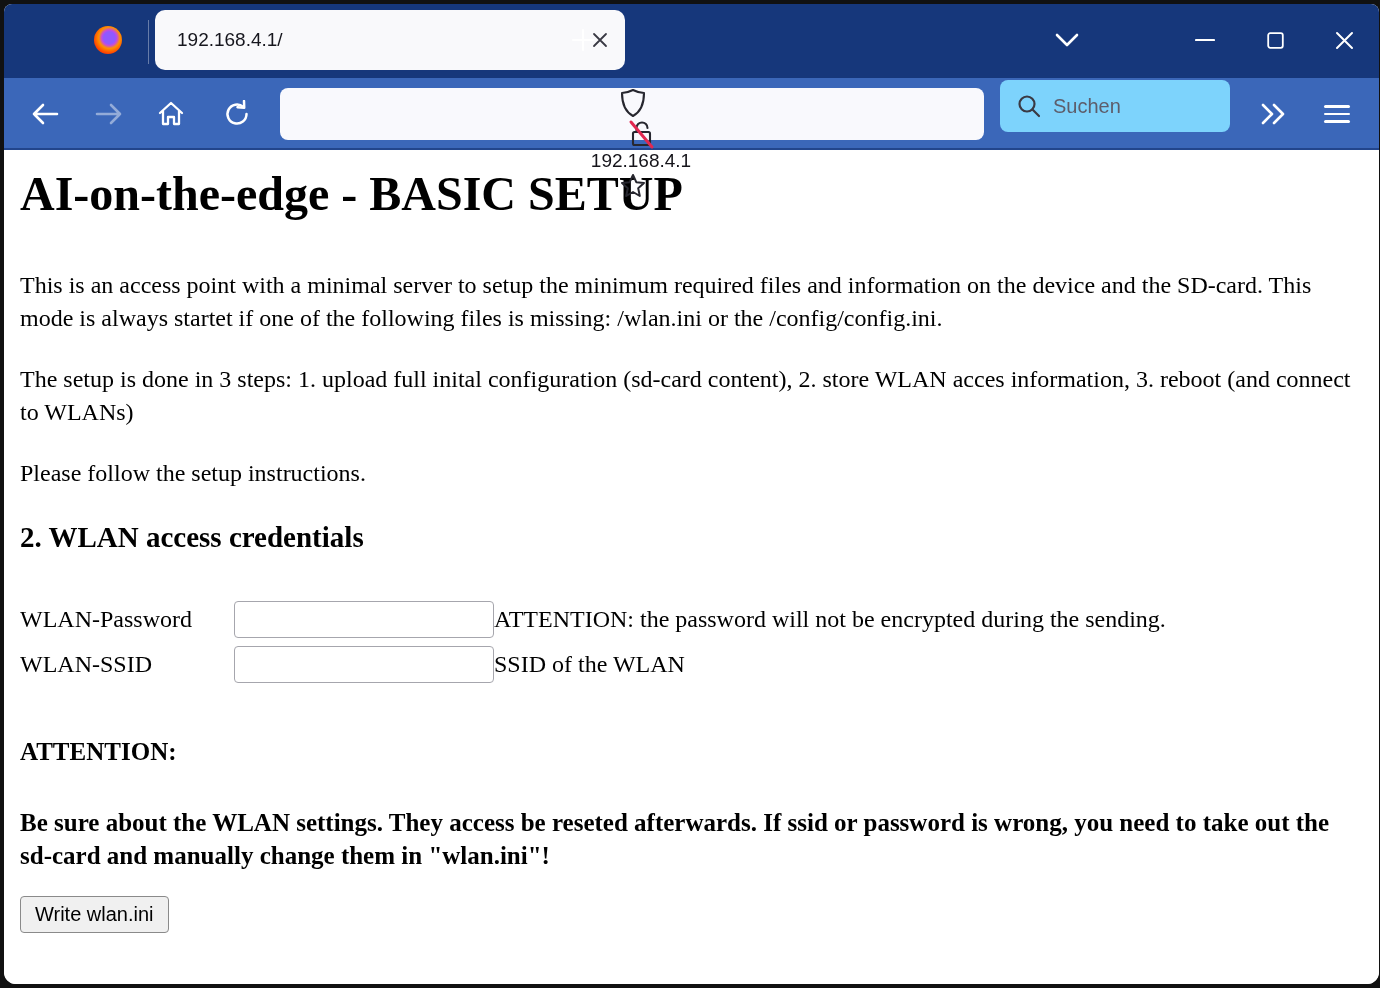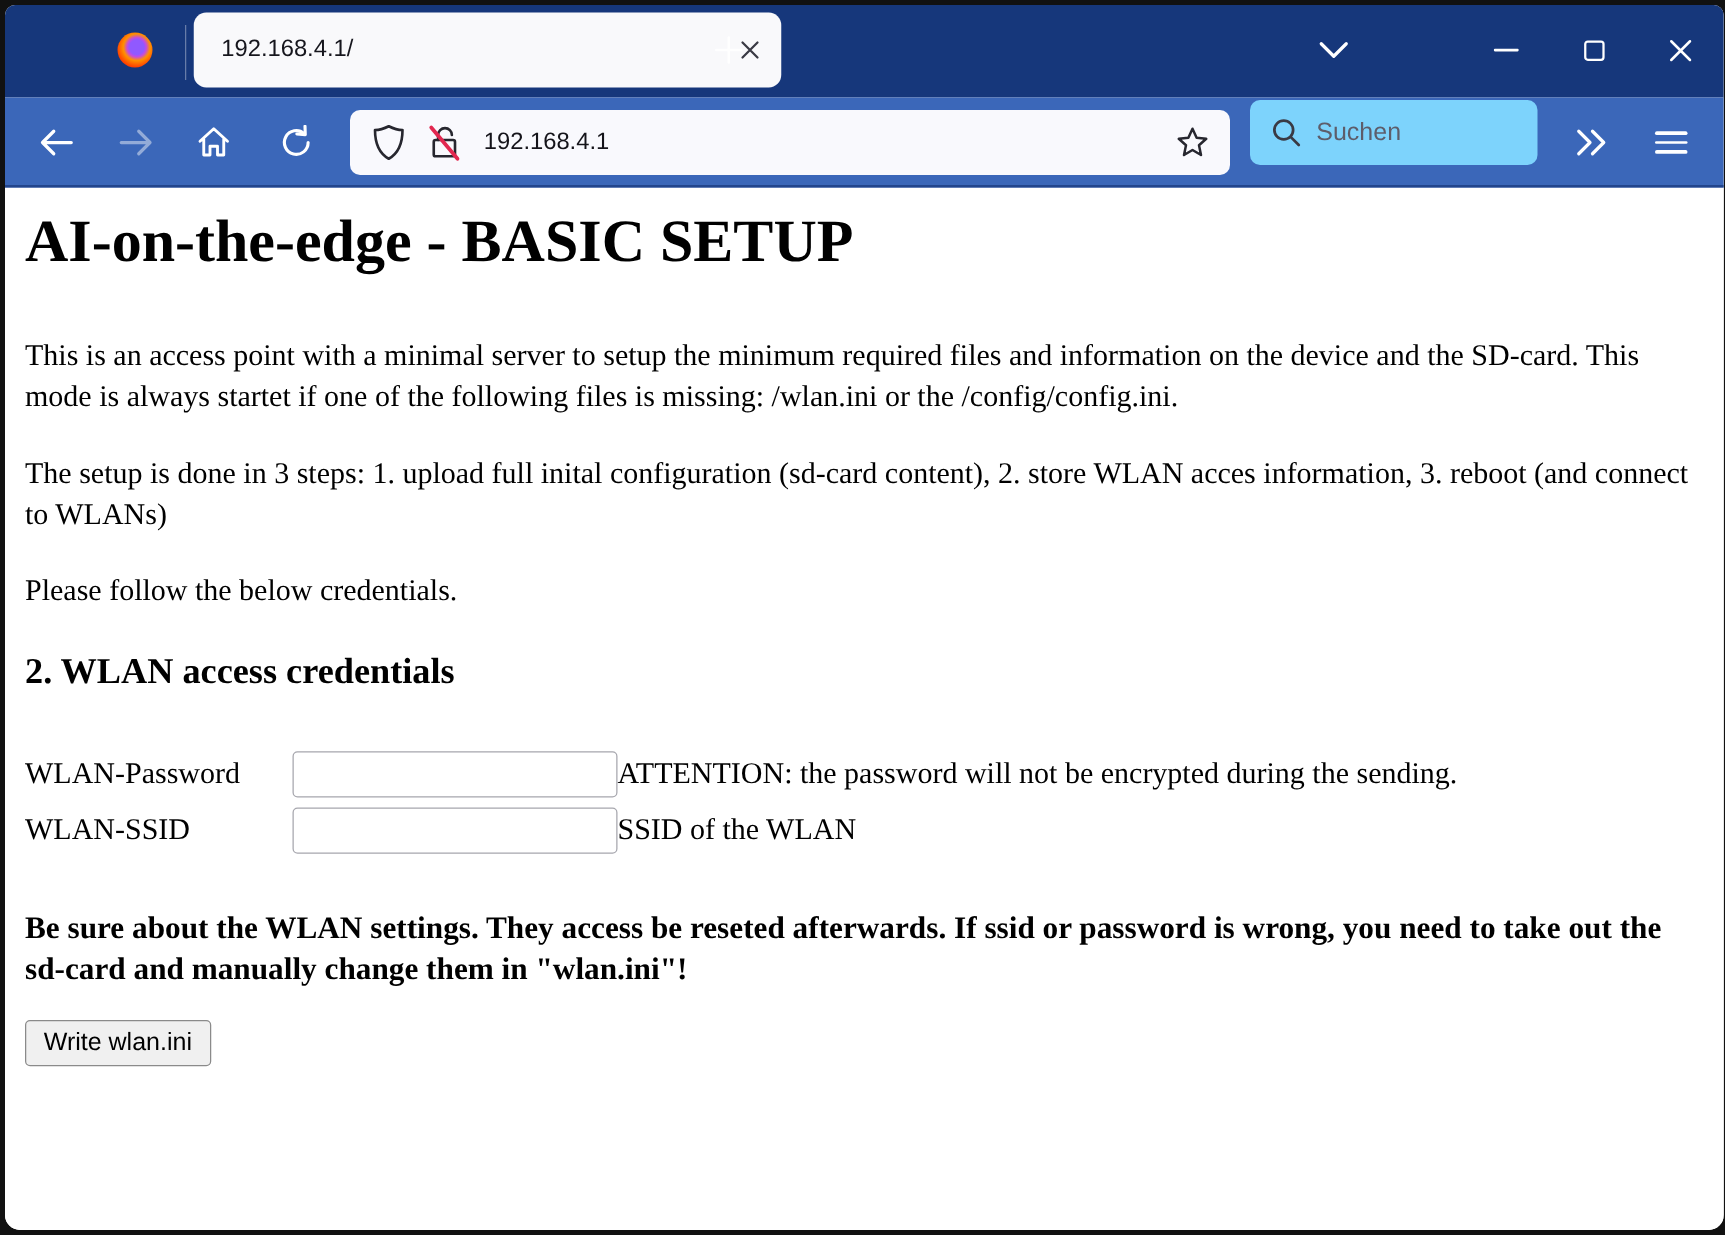--- a/index.html
+++ b/index.html
@@ -22,21 +22,21 @@
     position:absolute;left:151px;top:6px;width:470px;height:60px;border-radius:10px;
     background:#f9f9fb;display:flex;align-items:center;padding:0 14px 0 22px;box-sizing:border-box;
   }
   .tab-title{font-size:19px;color:#16161d;flex:1;}
   .icon-btn{display:flex;align-items:center;justify-content:center;background:none;border:none;padding:0;cursor:pointer;}
   .tabbar .abs{position:absolute;}
   
   .toolbar{position:relative;height:70px;background:#3b67b9;border-bottom:2px solid #22458c;}
   .urlbar{
     position:absolute;left:276px;top:10px;width:704px;height:52px;border-radius:8px;
-    background:#f9f9fd;display:flex;align-items:center;box-sizing:border-box;padding:0 16px 0 18px;
+    background:#f9f9fd;display:flex;align-items:center;box-sizing:border-box;padding:0 16px 0 18px;flex-direction:column;
   }
   .url-text{font-size:19px;color:#15141a;margin-left:16px;flex:1;}
   .searchbox{
     position:absolute;left:996px;top:2px;width:230px;height:52px;border-radius:8px;
     background:#7dd3fc;display:flex;align-items:center;box-sizing:border-box;padding:0 14px 0 16px;
   }
   .search-placeholder{font-size:20px;color:#5d5d6b;margin-left:11px;}
   .hamburger{display:flex;flex-direction:column;gap:5px;}
   .hamburger span{display:block;width:26px;height:2.6px;background:#fff;border-radius:2px;}
   
@@ -176,38 +176,39 @@
         <span></span>
         <span></span>
     </span>
   </div>
 
   <div class="content">
     <h1>AI-on-the-edge - BASIC SETUP</h1>
 
     <p class="body">This is an access point with a minimal server to setup the minimum required files and information on the device and the SD-card. This mode is always startet if one of the following files is missing: /wlan.ini or the /config/config.ini.</p>
     <p class="body">The setup is done in 3 steps: 1. upload full inital configuration (sd-card content), 2. store WLAN acces information, 3. reboot (and connect to WLANs)</p>
-    <p class="body">Please follow the below credentials.</p>
+    <p class="body">Please follow the setup instructions.</p>
 
     <h2 class="section">2. WLAN access credentials</h2>
 
     <table class="wlan">
       <tbody>
           <tr>
         <td class="lbl">WLAN-Password</td>
         <td><input class="txt" type="text" value="" style=""></td>
         <td class="desc">ATTENTION: the password will not be encrypted during the sending.</td>
       </tr>
       <tr>
         <td class="lbl">WLAN-SSID</td>
         <td><input class="txt" type="text" value="" style=""></td>
         <td class="desc">SSID of the WLAN</td>
       </tr>
     </tbody>
       </table>
 
+    <h3 class="attention">ATTENTION:</h3>
 
     <p class="warning">Be sure about the WLAN settings. They access be reseted afterwards. If ssid or password is wrong, you need to take out the sd-card and manually change them in "wlan.ini"!</p>
 
     <button class="write">Write wlan.ini</button>
   </div>
 
 </div>
 
 </body></html>

